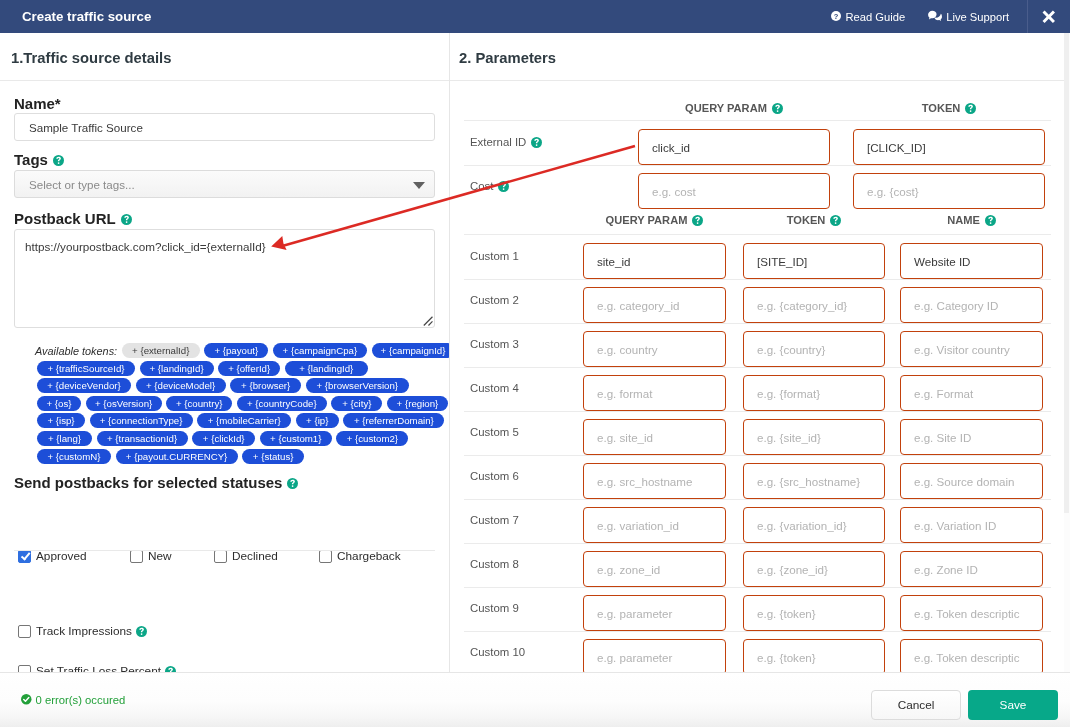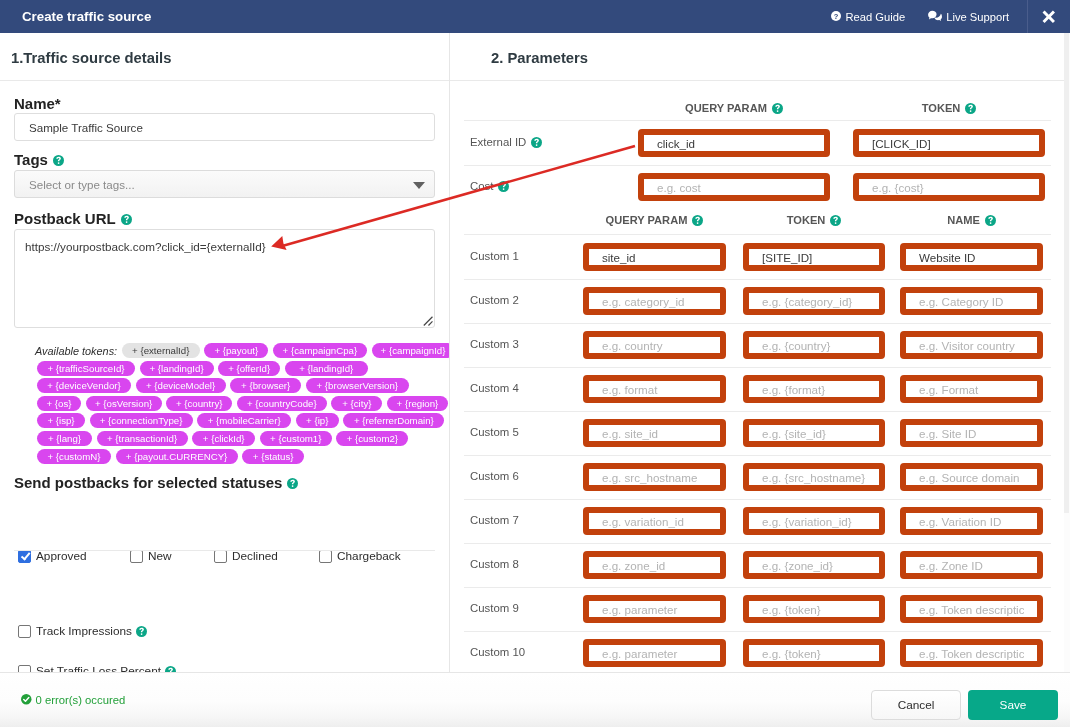--- a/index.html
+++ b/index.html
@@ -26,21 +26,21 @@
   .tb-close { width:42px; display:flex; align-items:center; justify-content:center; cursor:pointer; }
 
   
   .content { position:absolute; left:0; top:33px; width:1070px; height:639px; }
   .col-left { position:absolute; left:0; top:0; width:449px; height:639px; background:#fff; overflow:hidden; }
   .col-right { position:absolute; left:449px; top:0; width:616px; height:639px; background:#fff;
                border-left:1px solid #e6e6e6; border-right:1px solid #e3e3e3; overflow:hidden; }
 
   .sec-head { height:47px; position:relative; }
   .sec-title { position:absolute; left:11px; top:17px; font-size:14.8px; font-weight:700; color:#2f3b42; }
-  .sec-title.rt { left:9px;margin-left:32px; }
+  .sec-title.rt { left:9px; }
   .sec-rule { position:absolute; left:0; right:0; top:47px; height:1px; background:#e9e9e9; }
 
   
   .form { position:absolute; left:0; top:-33px; width:449px; height:672px; }
   .fld { position:absolute; left:14px; }
   .fld-label { font-size:15px; font-weight:700; color:#232323; display:flex; align-items:center; gap:5px;
                line-height:14px; white-space:nowrap; }
   .txtinput { display:block; width:421px; height:28px; border:1px solid #dedede; border-radius:3px;
               background:#fff; font-family:inherit; font-size:11.6px; color:#3a3a3a; padding:0 14px; outline:none; }
   .tagsel { position:relative; width:421px; height:28px; border:1px solid #dcdcdc; border-radius:3px;
@@ -52,21 +52,21 @@
   .postback { display:block; width:421px; height:99px; border:1px solid #dedede; border-radius:3px;
               background:#fff; font-family:inherit; font-size:11.7px; color:#3a3a3a;
               padding:9px 10px; outline:none; resize:none; line-height:16px; overflow:hidden; }
   .resz { position:absolute; right:2px; bottom:2px; width:13px; height:13px; pointer-events:none; }
 
   
   .tokens { padding:0; }
   .tok-row { display:flex; flex-wrap:wrap; align-items:center; gap:2.6px 4.6px; width:419px;margin-left:21px; }
   .tok-lbl { font-size:10.9px; font-style:italic; color:#2e2e2e; margin-left:-2px; margin-right:0px; }
   .chip { display:inline-flex; align-items:center; justify-content:center;
-          height:15px; padding:0; border-radius:8px; background:#d946ef; color:#fff;
+          height:15px; padding:0; border-radius:8px; background:#1d4ed8; color:#fff;
           font-size:9.7px; line-height:15px; white-space:nowrap; cursor:pointer; }
   .chip.used { background:#e3e3e3; color:#3b3b3b; }
 
   
   .cbline { display:flex; align-items:center;margin-top:48px; }
   .cbx { appearance:none; -webkit-appearance:none; width:13px; height:13px; border:1px solid #767676;
          border-radius:2px; background:#fff; margin:0; cursor:pointer; position:relative; flex:none; }
   .cbx:checked { background:#2f6fe0; border-color:#2f6fe0; }
   .cbx:checked::after { content:""; position:absolute; left:3.6px; top:0.6px; width:3.4px; height:7.4px;
                         border:solid #fff; border-width:0 2px 2px 0; transform:rotate(40deg); }
@@ -78,21 +78,21 @@
   .help svg { display:block; }
 
   
   .rt-wrap { position:absolute; left:0; top:0px; width:620px; height:639px; }
   .hdr-cell { position:absolute; display:flex; align-items:center; gap:5px;
               font-size:11.1px; font-weight:700; color:#565656; letter-spacing:0px; }
   .row { position:absolute; left:0; width:620px; height:44px; }
   .rule { position:absolute; left:14px; width:587px; height:1px; background:#ebebeb; }
   .row-lbl { position:absolute; left:20px; top:15px; font-size:11.4px; color:#555;
              display:flex; align-items:center; gap:5px; white-space:nowrap; }
-  .cell-in { position:absolute; top:8px; height:28px; border:6px solid #c2410c; border-radius:4px;
+  .cell-in { position:absolute; top:8px; height:36px; border:1px solid #c2410c; border-radius:4px;
              background:#fff; font-family:inherit; font-size:11.6px; color:#3a3a3a;
              padding:0 13px; outline:none; }
   .cell-in::placeholder { color:#b3b3b3; }
   .cell-in::-webkit-input-placeholder { color:#b3b3b3; }
 
   
   .footer { position:absolute; left:0; top:672px; width:1070px; height:55px;
             background:linear-gradient(#ffffff 0%,#fdfdfd 52%,#f7f7f7 80%,#f0f0f0 96%,#eeeeee 100%); border-top:1px solid #e6e6e6; }
   .err { position:absolute; left:21px; top:21px; display:flex; align-items:center; gap:4px;
          font-size:11.3px; color:#23a03a; }

